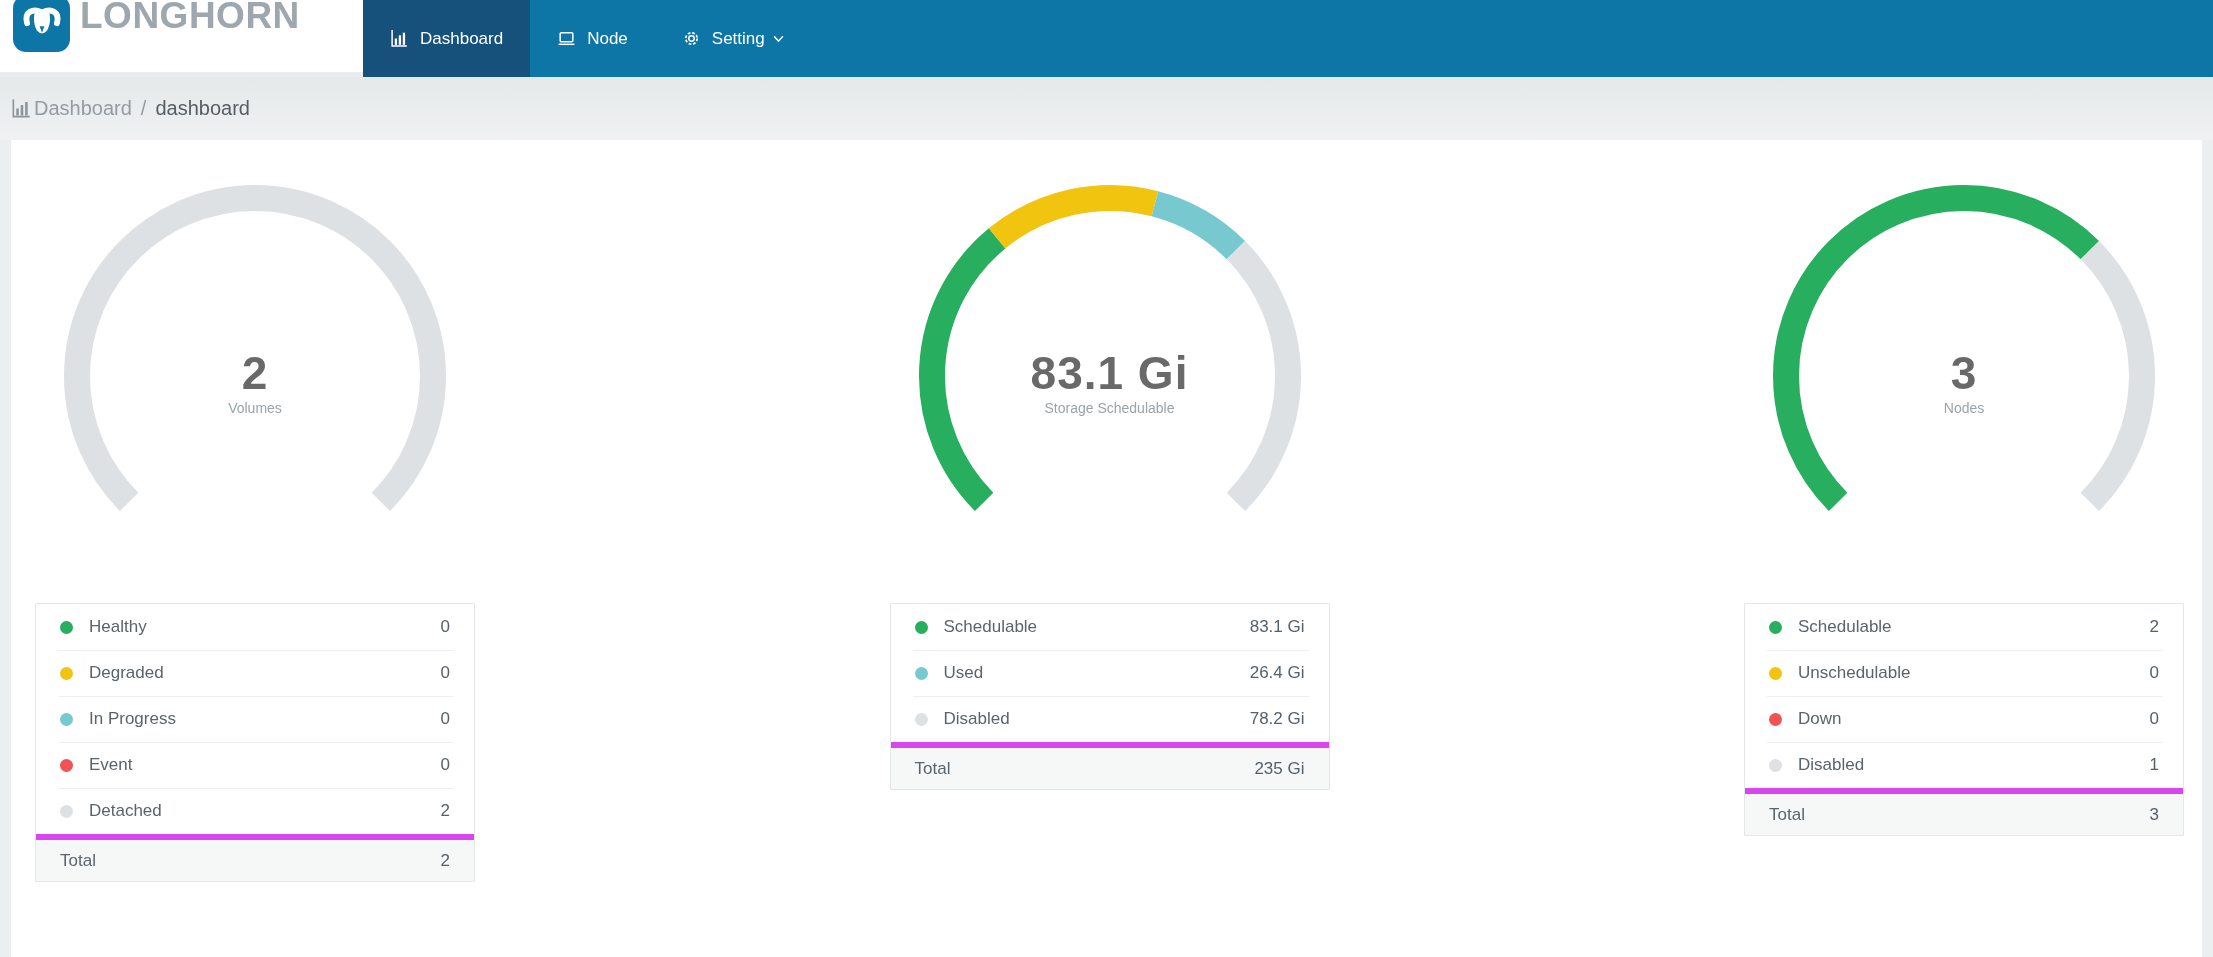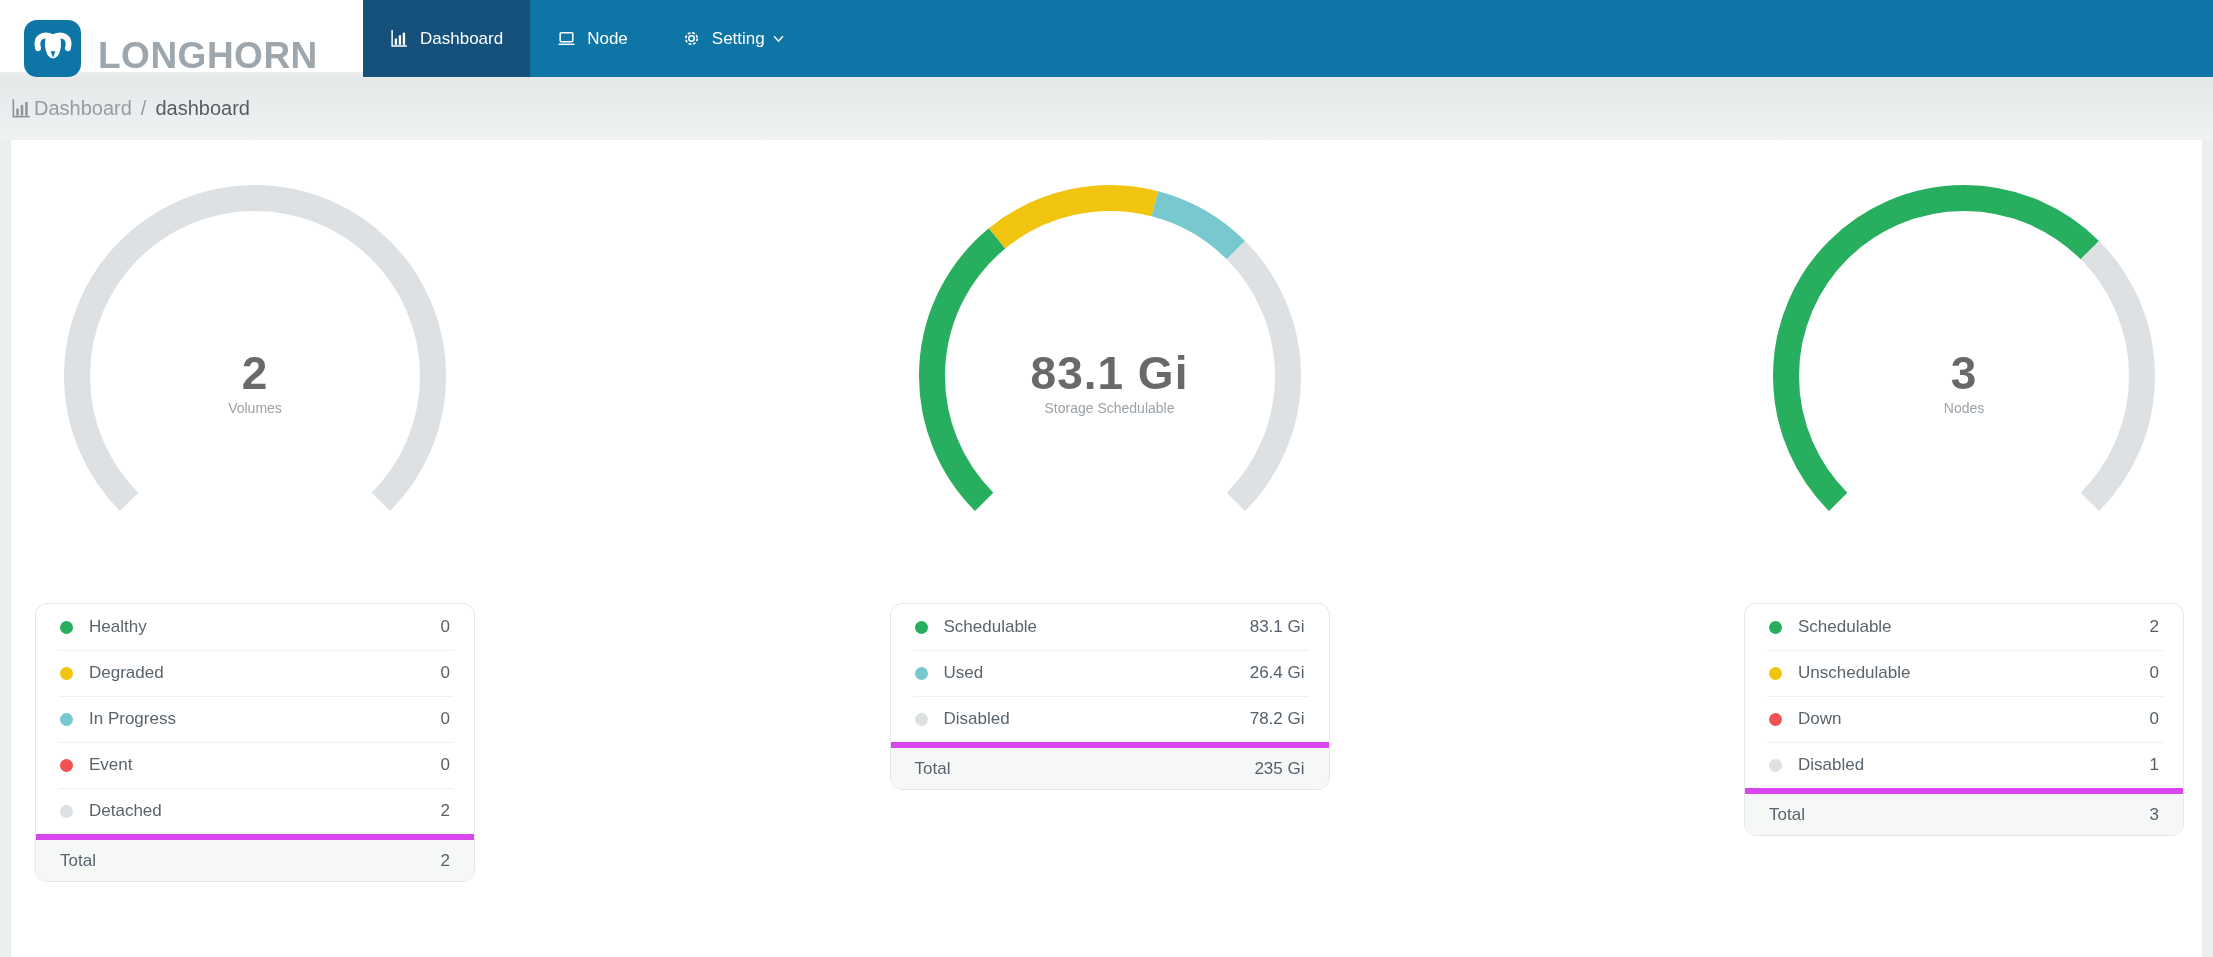--- a/index.html
+++ b/index.html
@@ -15,23 +15,23 @@
     height: 77px;
     background: #0e76a6;
     display: flex;
     align-items: stretch;
   }
   .logo-area {
     width: 363px;
     flex: 0 0 363px;
     background: linear-gradient(#ffffff 0, #ffffff 72px, #e9edee 72px);
     display: flex;
-    align-items: flex-end;
-    gap: 17px;
-    padding-left: 24px;
+    align-items: flex-start;
+    gap: 10px;
+    padding-left: 13px;
   }
   .logo-box {
     width: 57px; height: 57px;
     margin-top: -5px;
     background: #0e76a6;
     border-radius: 13px;
     display: flex; align-items: center; justify-content: center;
     flex: 0 0 57px;
   }
   .brand {
@@ -107,21 +107,21 @@
     margin-top: 4px;
     font-size: 14px;
     color: #9ba3a9;
   }
 
   
   .legend-table {
     margin-top: 63px;
     width: 100%;
     border: 1px solid #e3e7e9;
-    border-radius: 12px;
+    border-radius: 1px;
     font-size: 17px;
     color: #5a646d;
     background: #fff;
     overflow: hidden;
   }
   .legend-row {
     height: 46px;
     display: flex;
     align-items: center;
     padding: 0 24px;

